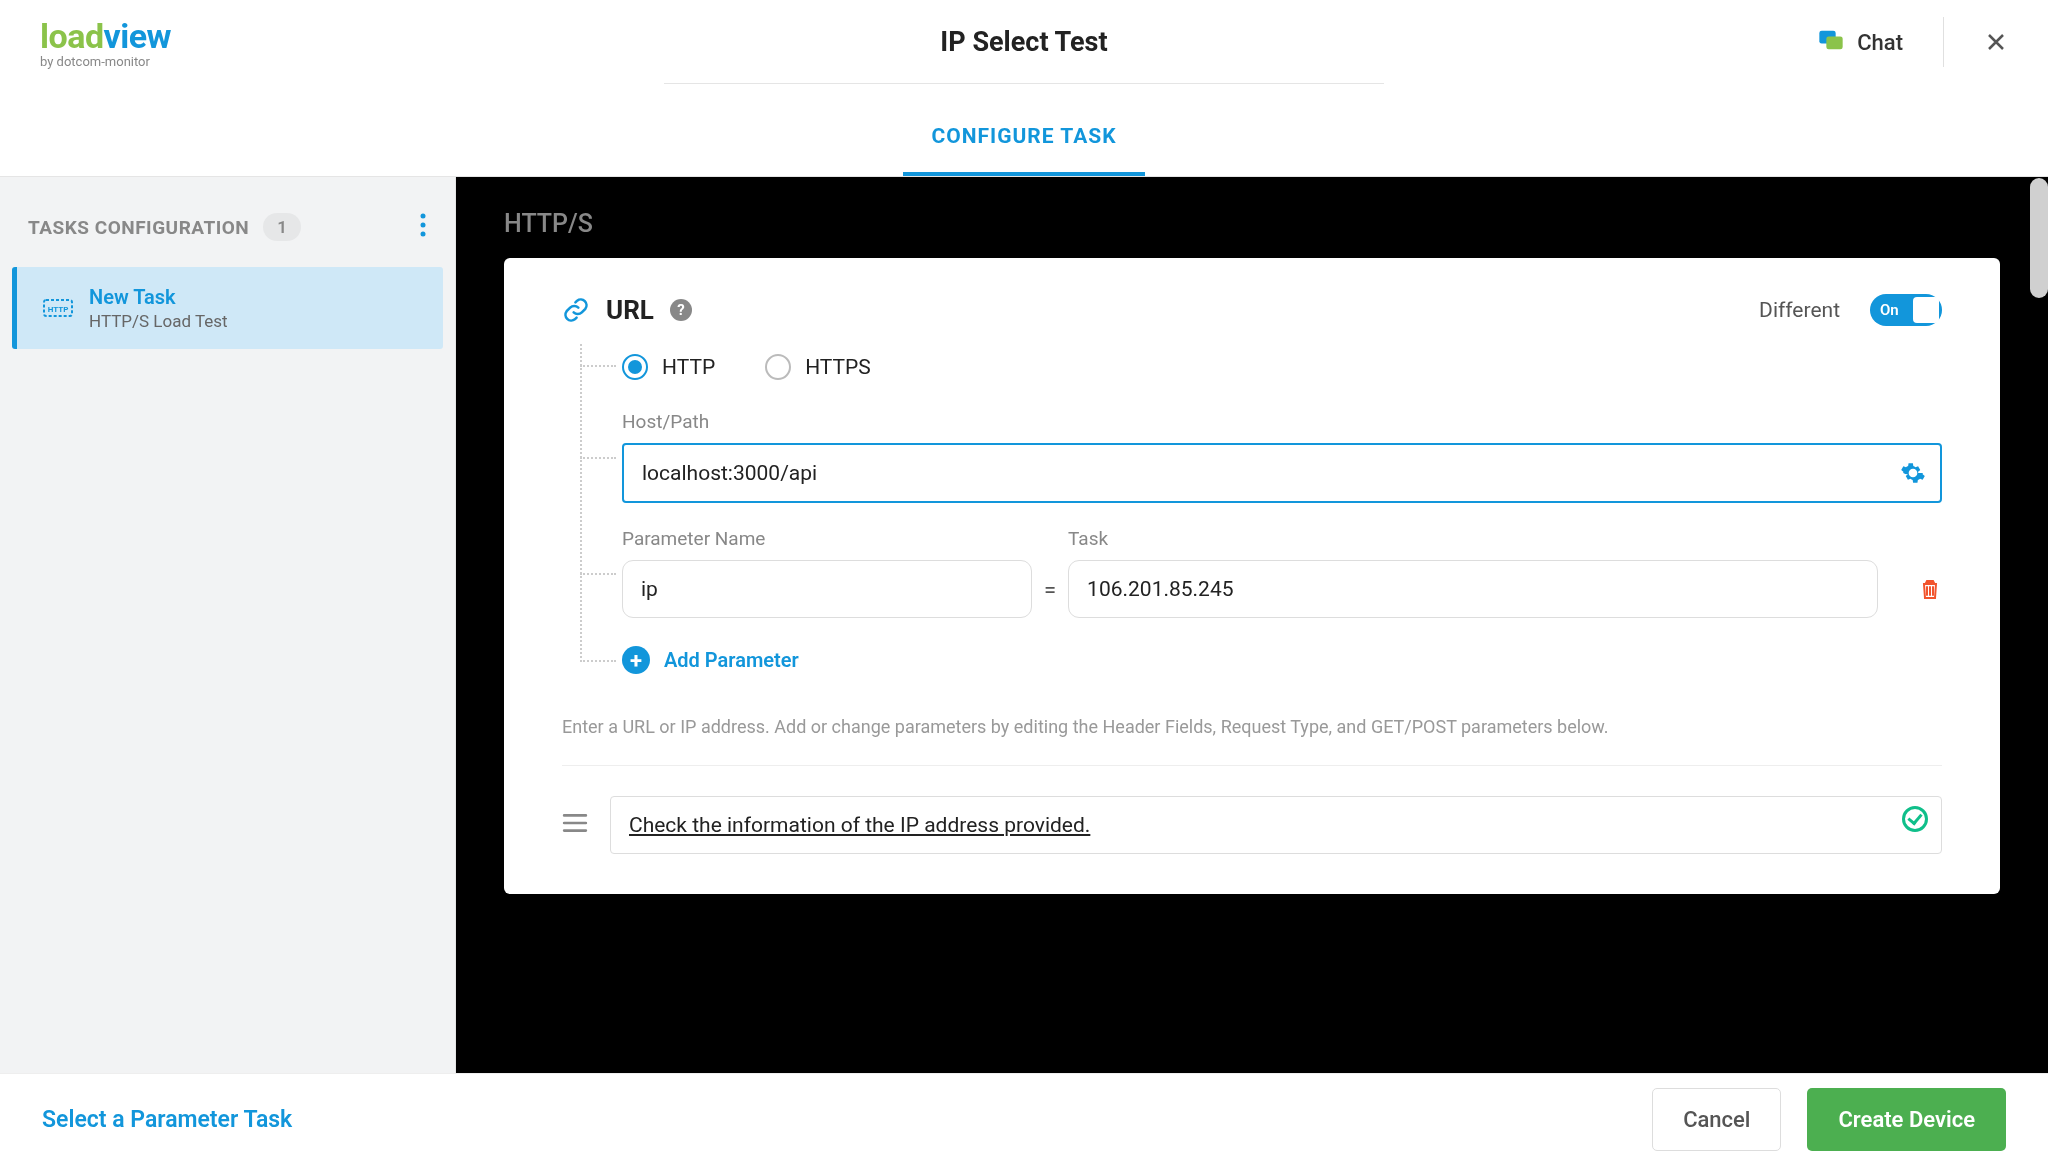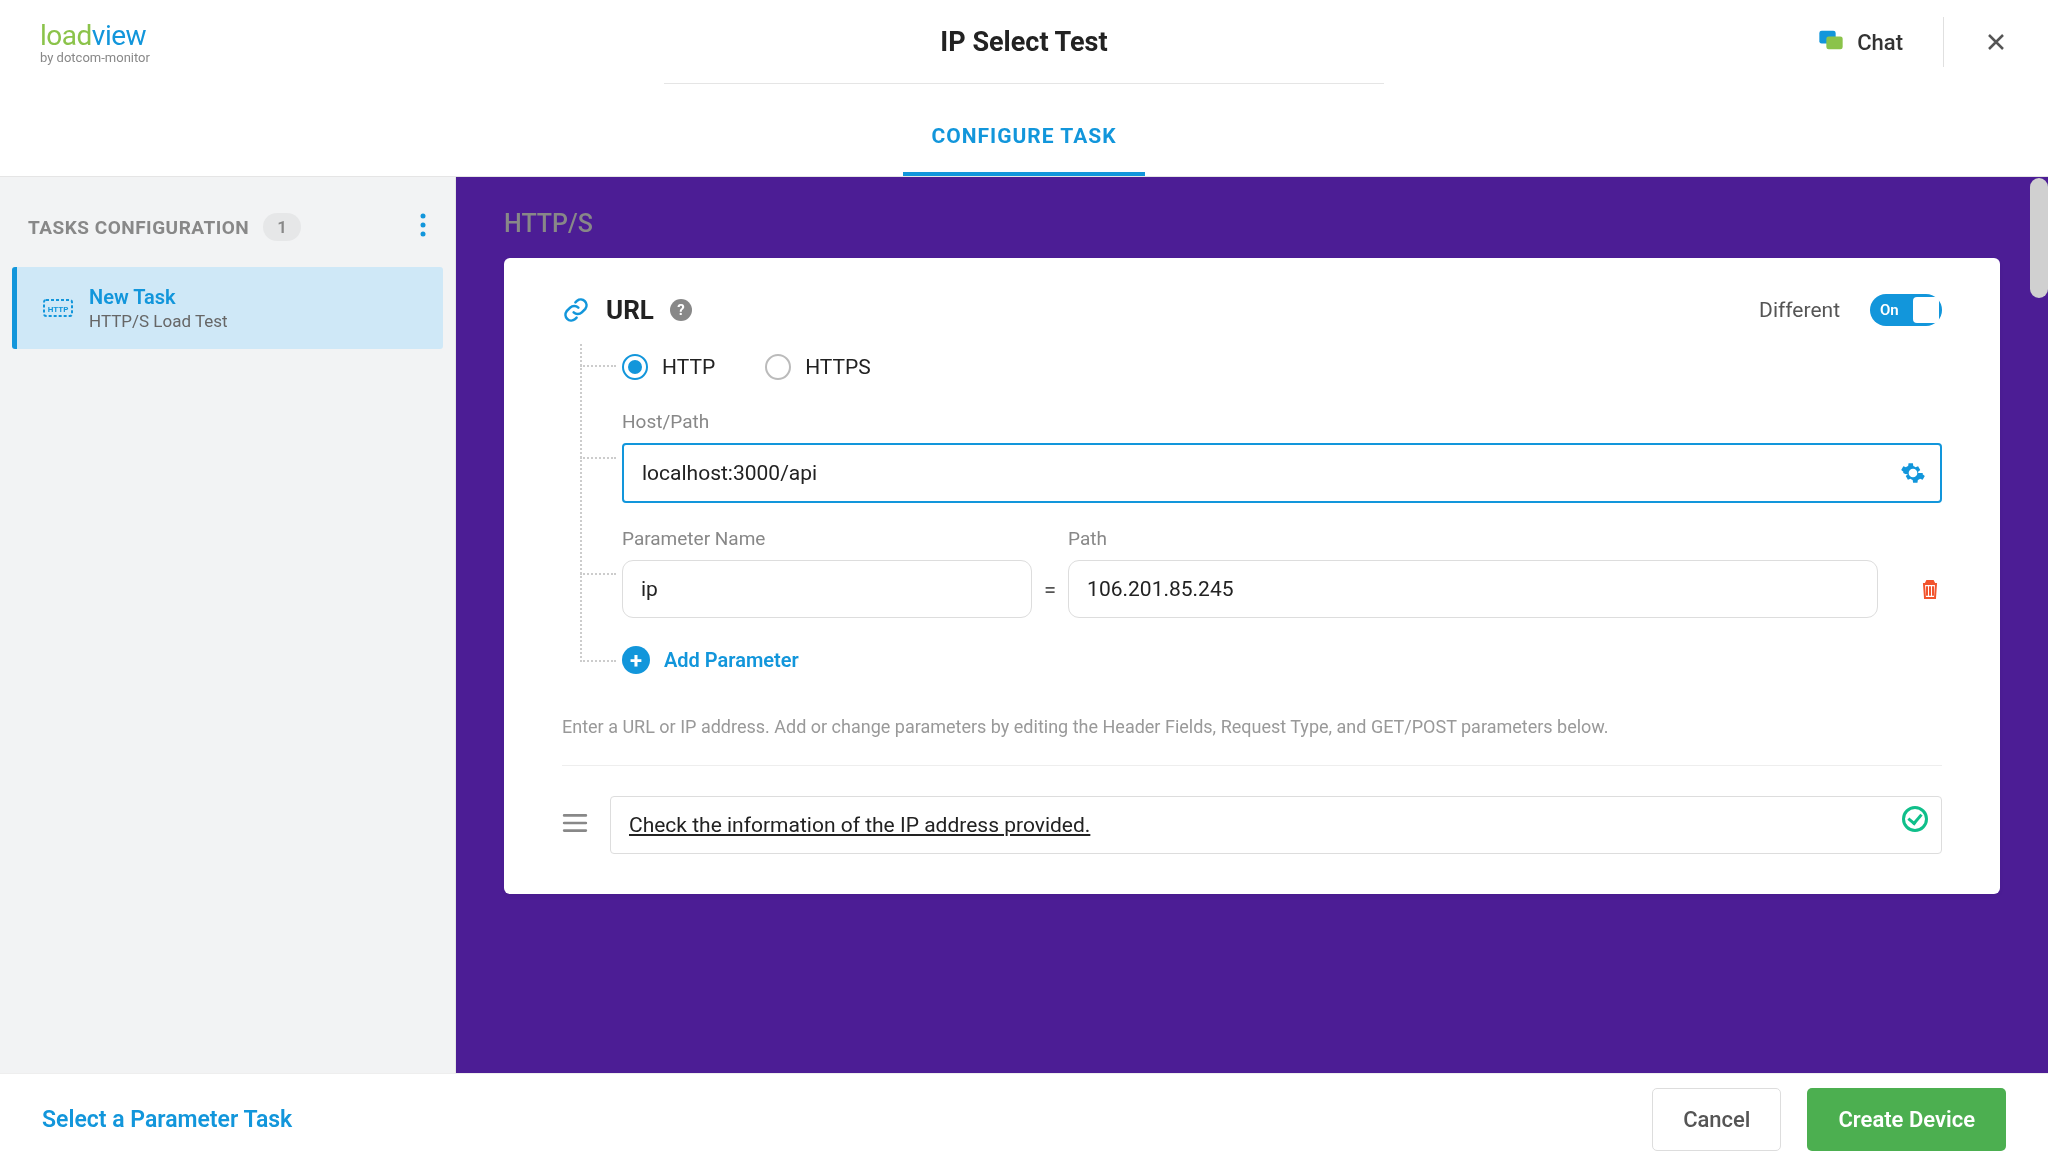--- a/index.html
+++ b/index.html
@@ -1,21 +1,21 @@
 <!DOCTYPE html>
 <html><head>
 <meta charset="utf-8">
 <style>
   * { box-sizing: border-box; margin: 0; padding: 0; font-family: -apple-system, BlinkMacSystemFont, "Segoe UI", Roboto, Arial, sans-serif; }
   body { width: 2048px; height: 1165px; background: #fff; overflow: hidden; position: relative; }
 
   
   .header { height: 85px; display: flex; align-items: center; padding: 0 40px; border-bottom: 1px solid transparent; position: relative; }
   .logo { display: flex; flex-direction: column; }
-  .logo-text { font-size: 28px; font-weight: 400; letter-spacing: -0.5px; }
+  .logo-text { font-size: 34px; font-weight: 700; letter-spacing: -0.5px; }
   .logo-text .l1 { color: #8bc34a; }
   .logo-text .l2 { color: #1296db; }
   .logo-sub { font-size: 13px; color: #888; margin-top: -2px; }
   .page-title { position: absolute; left: 50%; transform: translateX(-50%); font-size: 27px; font-weight: 700; color: #222; }
   .title-underline { position: absolute; left: 50%; transform: translateX(-50%); bottom: 0; width: 720px; height: 1px; background: #e5e5e5; }
   .header-right { margin-left: auto; display: flex; align-items: center; gap: 40px; }
   .chat { display: flex; align-items: center; gap: 12px; font-size: 22px; color: #333; font-weight: 500; cursor: pointer; }
   .chat-icon svg { width: 28px; height: 28px; }
   .divider-v { width: 1px; height: 50px; background: #e0e0e0; }
   .close-x { width: 24px; height: 24px; cursor: pointer; color: #555; }
@@ -32,21 +32,21 @@
   .count-badge { margin-left: 14px; background: #e6e7e8; color: #888; border-radius: 14px; padding: 4px 14px; font-size: 17px; font-weight: 600; }
   .kebab { margin-left: auto; color: #1296db; cursor: pointer; }
   .kebab svg { width: 8px; height: 24px; }
   .task-item { display: flex; align-items: center; gap: 16px; padding: 18px 26px; margin: 10px 12px 0 12px; background: #cfe8f7; border-left: 5px solid #1296db; border-radius: 3px; cursor: pointer; }
   .task-icon { width: 30px; height: 26px; }
   .task-text { display: flex; flex-direction: column; }
   .task-title { font-size: 20px; font-weight: 600; color: #1296db; }
   .task-sub { font-size: 17px; color: #666; margin-top: 2px; }
 
   
-  .main { flex: 1; background: #4c1d95; overflow-y: auto; }
+  .main { flex: 1; background: #000000; overflow-y: auto; }
   .main-heading { font-size: 25px; color: #888; font-weight: 500; padding: 32px 48px 20px; }
   .card { background: #fff; margin: 0 48px 40px; border-radius: 6px; padding: 36px 58px 40px; box-shadow: 0 2px 4px rgba(0,0,0,0.05); }
 
   .url-row { display: flex; align-items: center; gap: 16px; }
   .link-icon { color: #1296db; }
   .url-label { font-size: 26px; font-weight: 700; color: #222; }
   .help-icon { width: 22px; height: 22px; background: #888; color: #fff; border-radius: 50%; display: inline-flex; align-items: center; justify-content: center; font-size: 15px; font-weight: 700; cursor: pointer; }
   .url-spacer { flex: 1; }
   .detailed-label { font-size: 21px; color: #555; margin-right: 14px; }
   .toggle { width: 72px; height: 32px; background: #1296db; border-radius: 16px; position: relative; cursor: pointer; display: flex; align-items: center; }
@@ -209,21 +209,21 @@
         </div>
 
         <div class="tree-row" style="margin-top:24px;">
           <div class="param-row">
             <div class="param-col-name">
               <div class="field-label">Parameter Name</div>
               <input class="param-input" value="ip" style="">
             </div>
             <div class="eq-sign">=</div>
             <div class="param-col-value">
-              <div class="field-label">Path</div>
+              <div class="field-label">Task</div>
               <input class="param-input" value="106.201.85.245" style="">
             </div>
             <span class="trash">
               <svg width="24" height="26" viewBox="0 0 24 24">
                   <path d="M6 7h12l-1 14H7L6 7zm3-3h6l1 2H8l1-2zM9 10v8M12 10v8M15 10v8" stroke="#f2542d" stroke-width="2" fill="none" stroke-linecap="round"></path>
                 </svg>
             </span>
           </div>
         </div>
 

